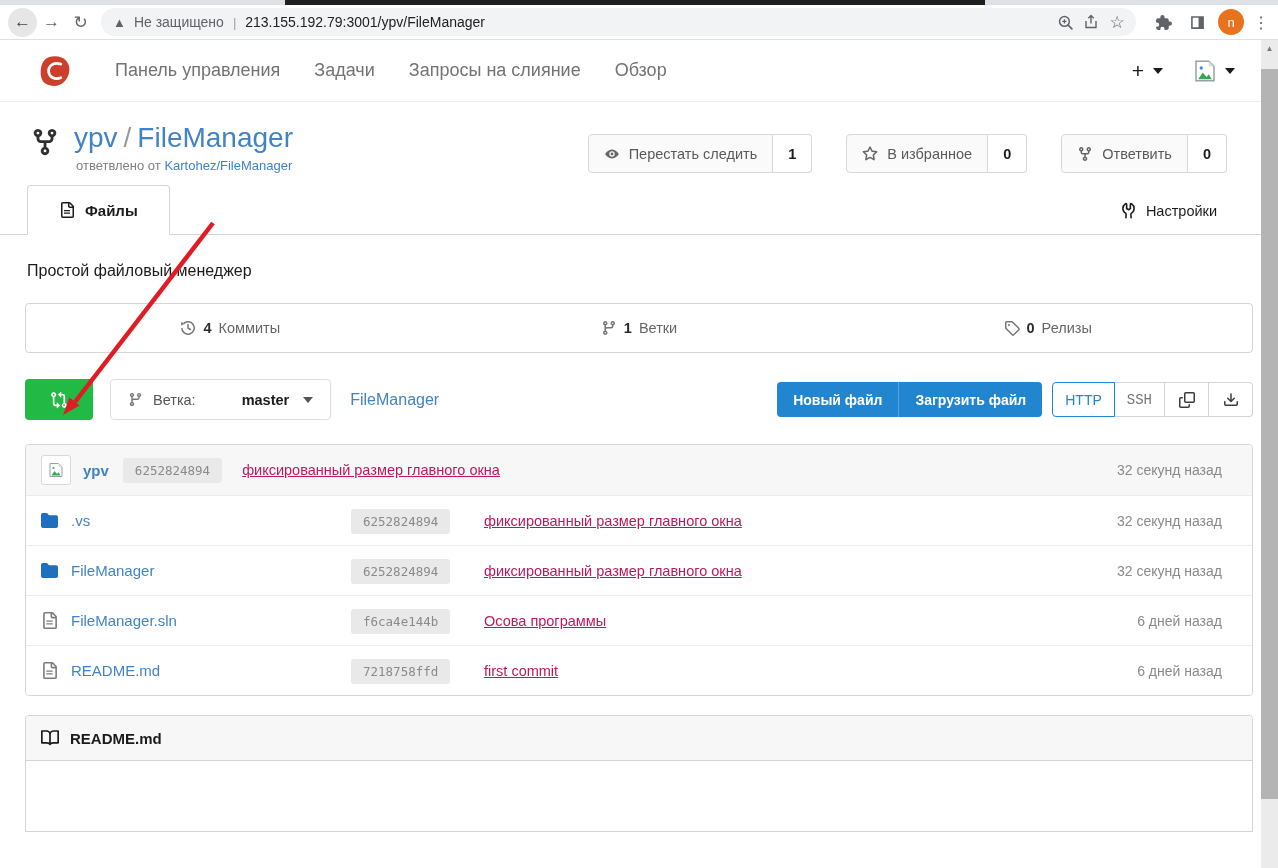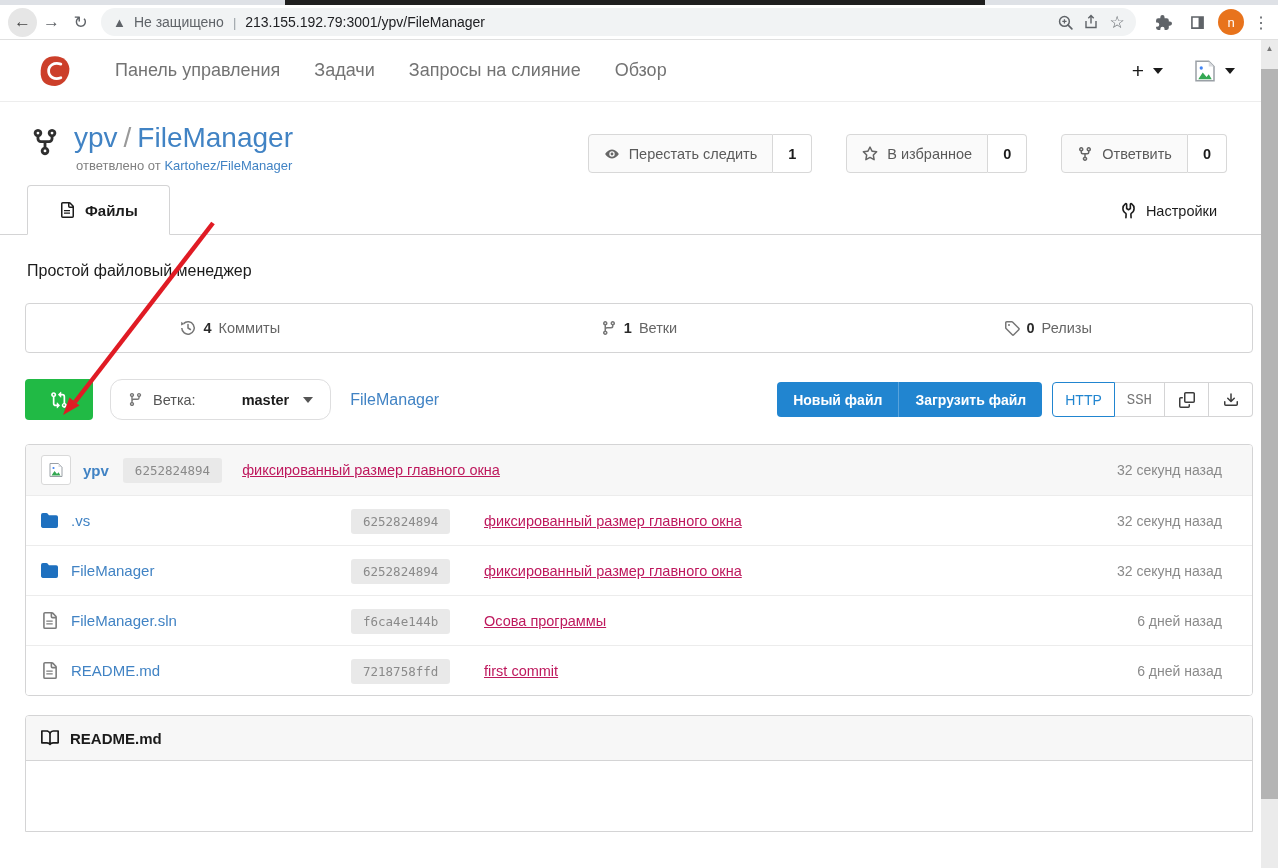--- a/index.html
+++ b/index.html
@@ -75,21 +75,21 @@
   .stat{flex:1;display:flex;align-items:center;justify-content:center;gap:7px;color:#666;
     font-size:14.5px;cursor:pointer;}
   .stat b{color:#2b2b2b;}
   .stat .i{width:16px;height:16px;color:#767676;}
 
   
   .toolbar{margin-top:26px;display:flex;align-items:center;}
   .compare-btn{width:68px;height:41px;border-radius:4px;display:flex;align-items:center;
     justify-content:center;border:none;cursor:pointer;}
   .compare-btn .i{width:18px;height:18px;color:#fff;}
-  .branch-dd{margin-left:17px;height:41px;border:1px solid #dededf;border-radius:12px;display:flex;
+  .branch-dd{margin-left:17px;height:41px;border:1px solid #dededf;border-radius:4px;display:flex;
     align-items:center;gap:10px;padding:0 17px;font-size:14.5px;color:#555;cursor:pointer;background:#fff;}
   .branch-dd b{color:#1b1b1b;padding-left:36px;}
   .branch-dd .i{width:15px;height:15px;color:#767676;}
   .branch-dd .caret{border-top-color:#555;margin-left:4px;}
   .crumb{margin-left:19px;font-size:16px;color:#4183c4;text-decoration:none;cursor:pointer;}
   .right-tools{margin-left:auto;display:flex;align-items:stretch;height:35px;}
   .btn-blue{color:#fff;font-size:14px;font-weight:600;display:flex;align-items:center;padding:0 16px;
     border:none;cursor:pointer;}
   .btn-blue.first{border-radius:4px 0 0 4px;}
   .btn-blue.last{border-radius:0 4px 4px 0;margin-right:10px;border-left:1px solid rgba(255,255,255,.25);}

